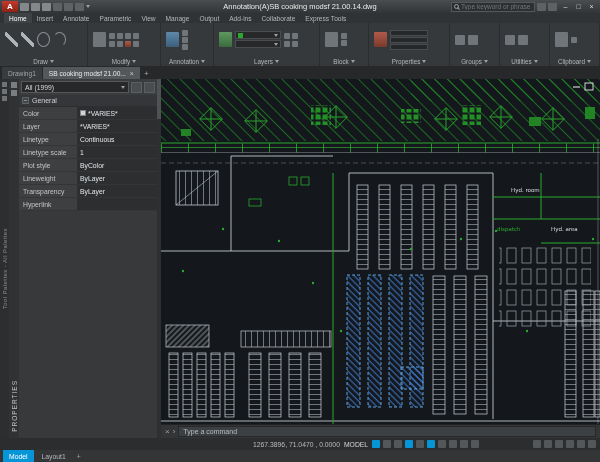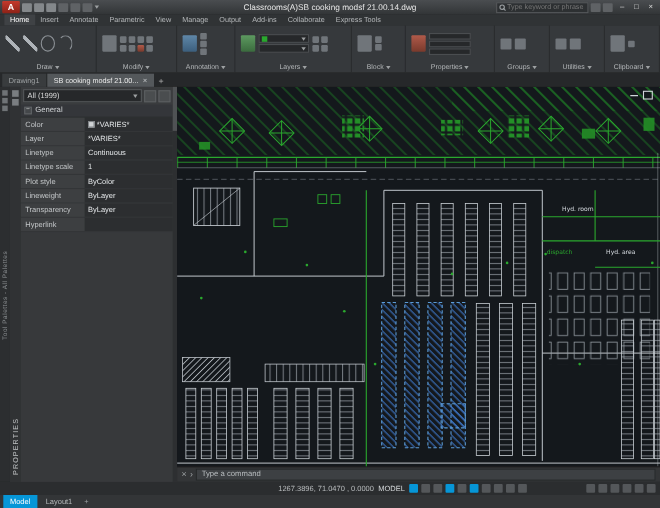--- a/index.html
+++ b/index.html
@@ -113,21 +113,21 @@
 
 <div id="titlebar">
   <div class="logo">A</div>
   <span class="qico"></span>
   <span class="qico"></span>
   <span class="qico"></span>
   <span class="qico dim"></span>
   <span class="qico dim"></span>
   <span class="qico dim"></span>
   <span class="tcaret"></span>
-  <div class="title">Classrooms(A)SB cooking modsf 21.00.14.dwg</div>
+  <div class="title">Annotation(A)SB cooking modsf 21.00.14.dwg</div>
   <div class="search">
     <span class="mag"></span>
     <input placeholder="Type keyword or phrase" style="">
   </div>
   <span class="qico dim"></span>
   <span class="qico dim"></span>
   <div class="winctrl">
     <span>–</span>
     <span>□</span>
     <span>×</span>

